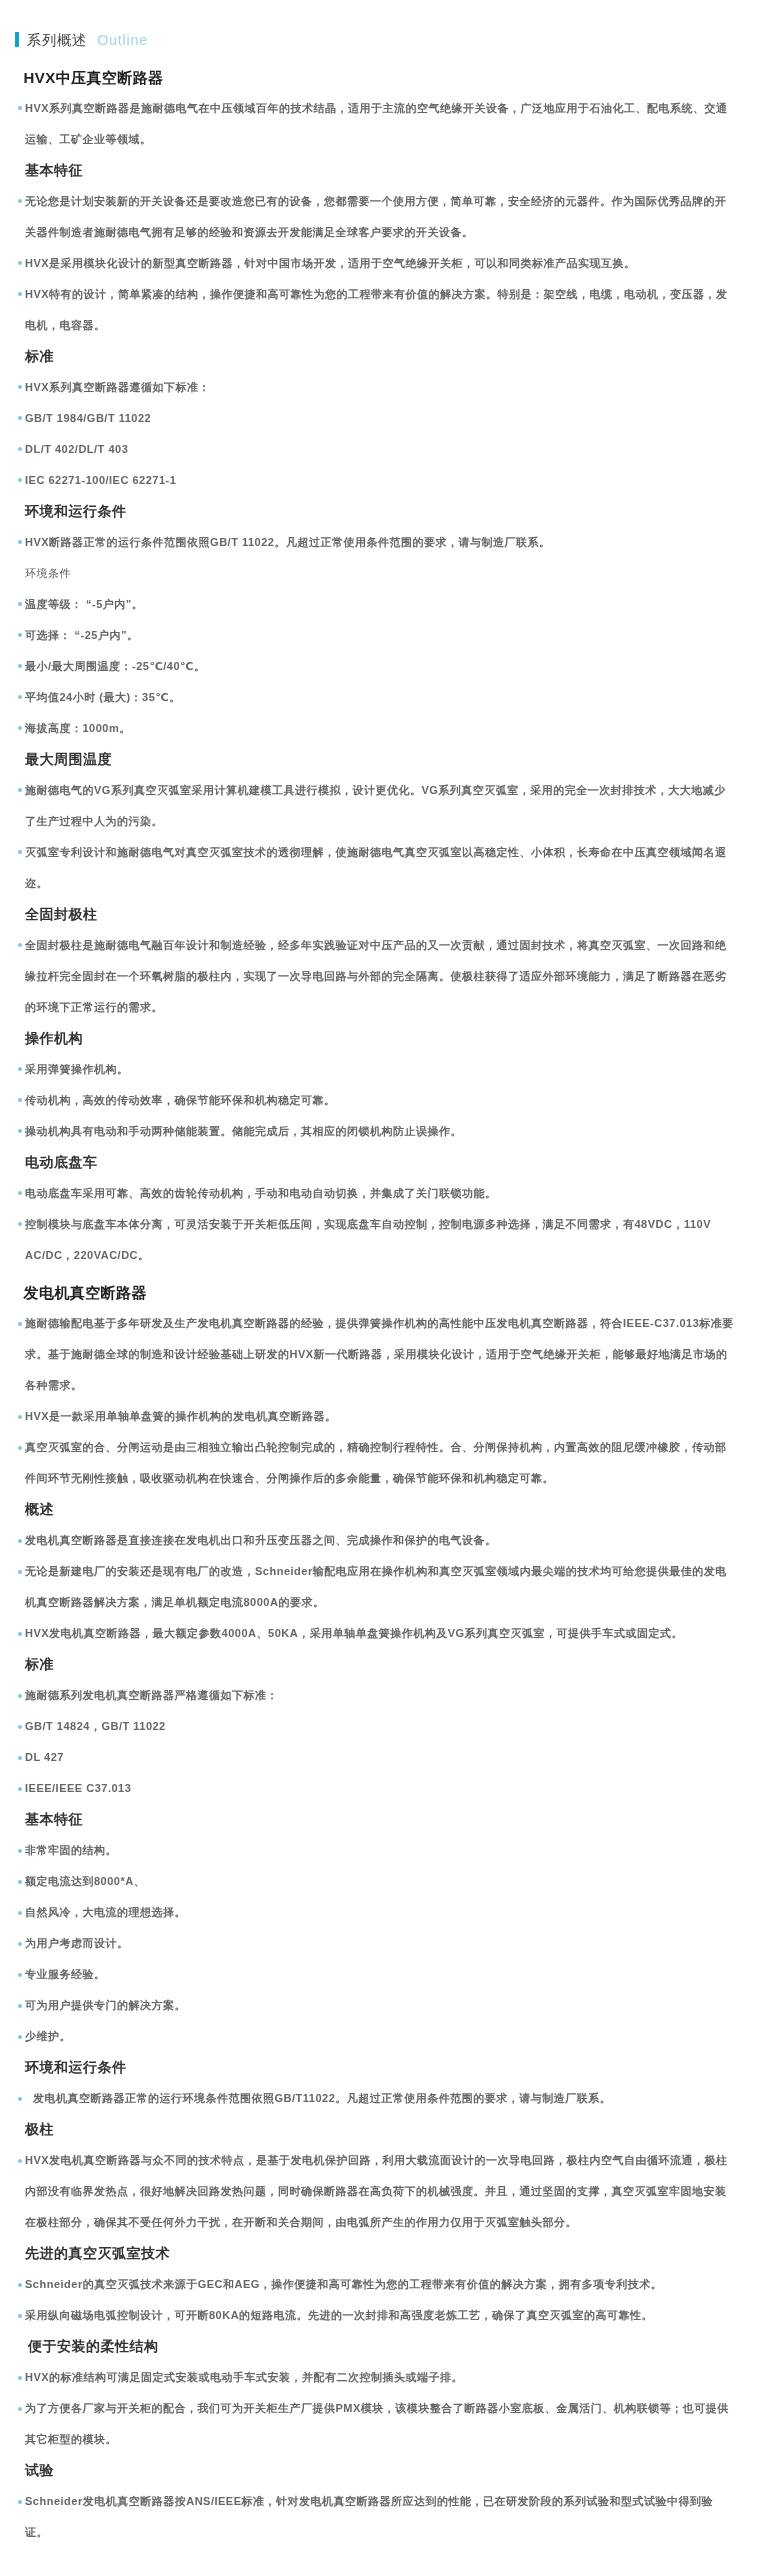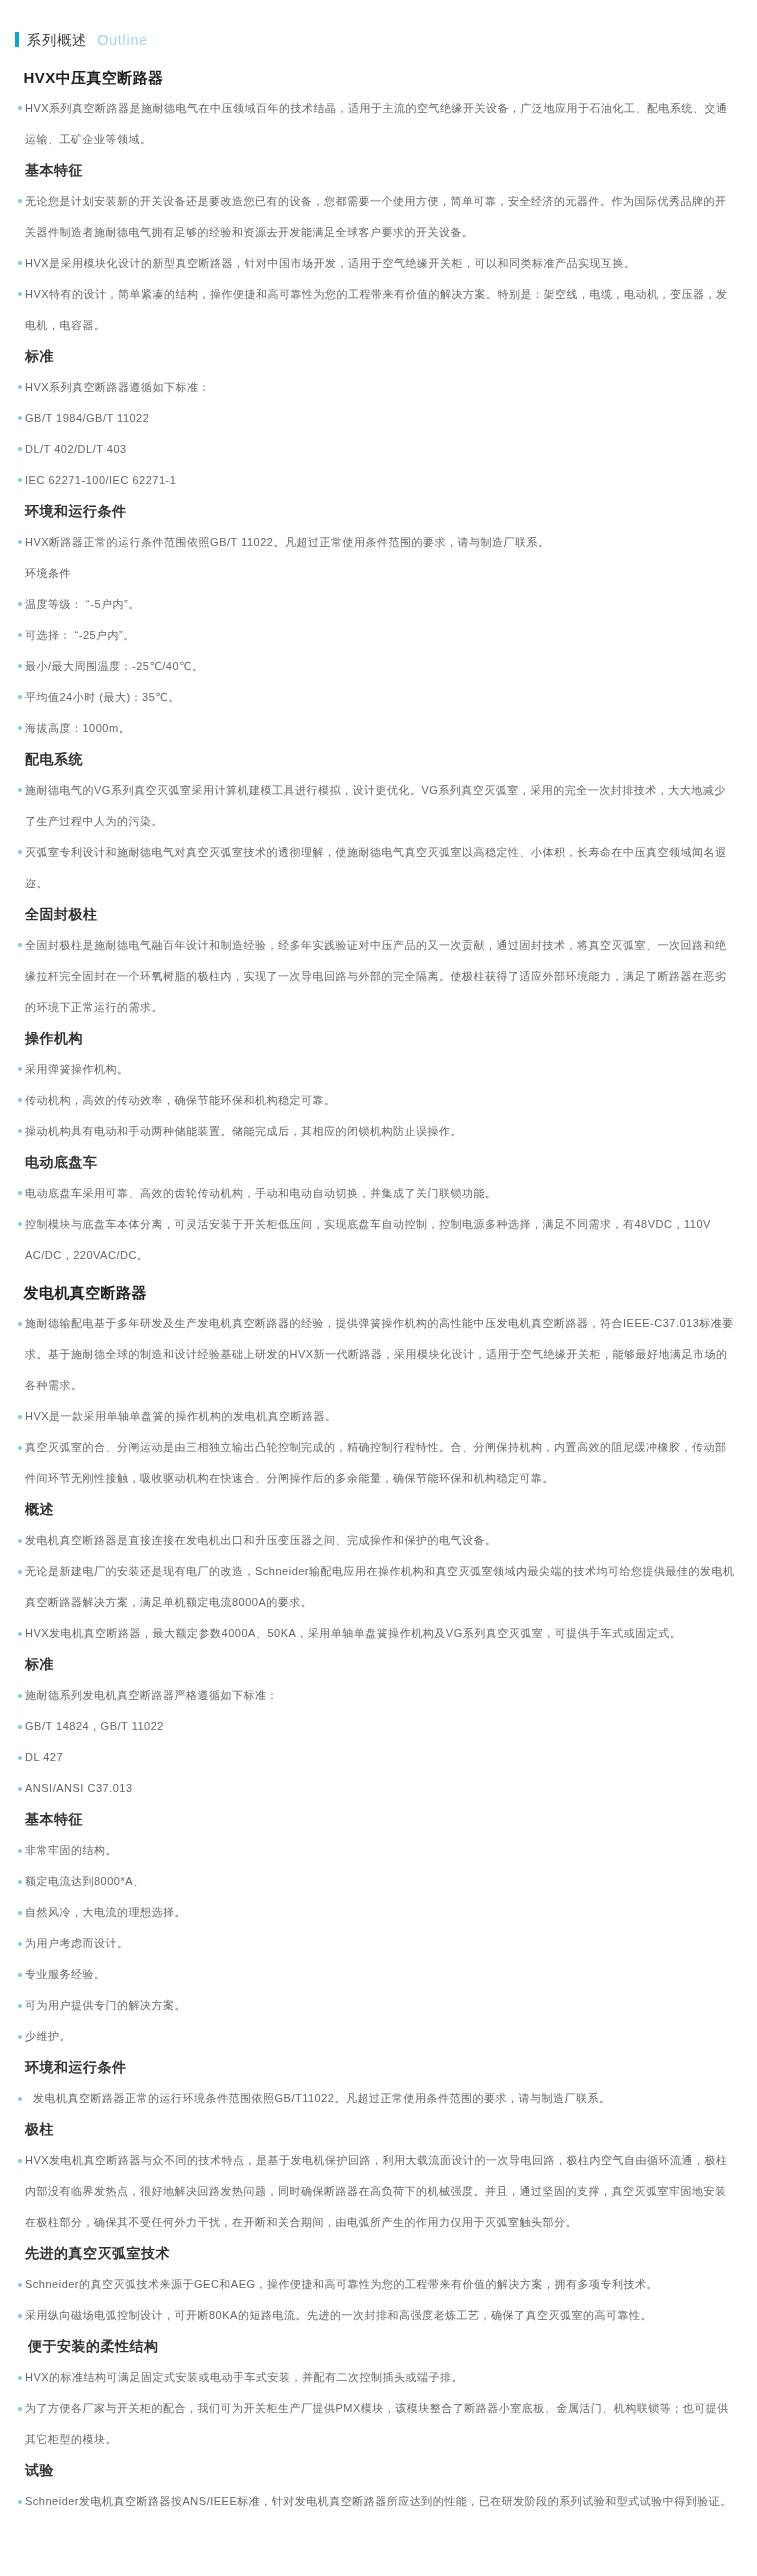--- a/index.html
+++ b/index.html
@@ -49,20 +49,21 @@
     margin-top: 6.7px;
     letter-spacing: 0.4px;
   }
   .bullet-item {
     position: relative;
     padding-left: 25px;
     line-height: 31px;
     font-size: 11px;
     color: #666666;
     letter-spacing: 0.5px;
+    font-weight: bold;
   }
   .bullet-dot {
     position: absolute;
     left: 17.7px;
     top: 13.5px;
     width: 4.2px;
     height: 4.2px;
     border-radius: 50%;
     background: #7ecadb;
   }
@@ -102,21 +103,21 @@
       <div class="bullet-item"><span class="bullet-dot" style="background: rgb(126, 202, 219);"></span><span class="bullet-text" style="color: rgb(102, 102, 102);">DL/T 402/DL/T 403</span></div>
       <div class="bullet-item"><span class="bullet-dot" style="background: rgb(126, 202, 219);"></span><span class="bullet-text" style="color: rgb(102, 102, 102);">IEC 62271-100/IEC 62271-1</span></div>
       <div class="subheading" style="color: rgb(51, 51, 51);">环境和运行条件</div>
       <div class="bullet-item"><span class="bullet-dot" style="background: rgb(126, 202, 219);"></span><span class="bullet-text" style="color: rgb(102, 102, 102);">HVX断路器正常的运行条件范围依照GB/T 11022。凡超过正常使用条件范围的要求，请与制造厂联系。</span></div>
       <div class="plain-line">环境条件</div>
       <div class="bullet-item"><span class="bullet-dot" style="background: rgb(126, 202, 219);"></span><span class="bullet-text" style="color: rgb(102, 102, 102);">温度等级： “-5户内”。</span></div>
       <div class="bullet-item"><span class="bullet-dot" style="background: rgb(126, 202, 219);"></span><span class="bullet-text" style="color: rgb(102, 102, 102);">可选择： “-25户内”。</span></div>
       <div class="bullet-item"><span class="bullet-dot" style="background: rgb(126, 202, 219);"></span><span class="bullet-text" style="color: rgb(102, 102, 102);">最小/最大周围温度：-25℃/40℃。</span></div>
       <div class="bullet-item"><span class="bullet-dot" style="background: rgb(126, 202, 219);"></span><span class="bullet-text" style="color: rgb(102, 102, 102);">平均值24小时 (最大)：35℃。</span></div>
       <div class="bullet-item"><span class="bullet-dot" style="background: rgb(126, 202, 219);"></span><span class="bullet-text" style="color: rgb(102, 102, 102);">海拔高度：1000m。</span></div>
-      <div class="subheading" style="color: rgb(51, 51, 51);">配电系统</div>
+      <div class="subheading" style="color: rgb(51, 51, 51);">最大周围温度</div>
       <div class="bullet-item"><span class="bullet-dot" style="background: rgb(126, 202, 219);"></span><span class="bullet-text" style="color: rgb(102, 102, 102);">施耐德电气的VG系列真空灭弧室采用计算机建模工具进行模拟，设计更优化。VG系列真空灭弧室，采用的完全一次封排技术，大大地减少了生产过程中人为的污染。</span></div>
       <div class="bullet-item"><span class="bullet-dot" style="background: rgb(126, 202, 219);"></span><span class="bullet-text" style="color: rgb(102, 102, 102);">灭弧室专利设计和施耐德电气对真空灭弧室技术的透彻理解，使施耐德电气真空灭弧室以高稳定性、小体积，长寿命在中压真空领域闻名遐迩。</span></div>
       <div class="subheading" style="color: rgb(51, 51, 51);">全固封极柱</div>
       <div class="bullet-item"><span class="bullet-dot" style="background: rgb(126, 202, 219);"></span><span class="bullet-text" style="color: rgb(102, 102, 102);">全固封极柱是施耐德电气融百年设计和制造经验，经多年实践验证对中压产品的又一次贡献，通过固封技术，将真空灭弧室、一次回路和绝缘拉杆完全固封在一个环氧树脂的极柱内，实现了一次导电回路与外部的完全隔离。使极柱获得了适应外部环境能力，满足了断路器在恶劣的环境下正常运行的需求。</span></div>
       <div class="subheading" style="color: rgb(51, 51, 51);">操作机构</div>
       <div class="bullet-item"><span class="bullet-dot" style="background: rgb(126, 202, 219);"></span><span class="bullet-text" style="color: rgb(102, 102, 102);">采用弹簧操作机构。</span></div>
       <div class="bullet-item"><span class="bullet-dot" style="background: rgb(126, 202, 219);"></span><span class="bullet-text" style="color: rgb(102, 102, 102);">传动机构，高效的传动效率，确保节能环保和机构稳定可靠。</span></div>
       <div class="bullet-item"><span class="bullet-dot" style="background: rgb(126, 202, 219);"></span><span class="bullet-text" style="color: rgb(102, 102, 102);">操动机构具有电动和手动两种储能装置。储能完成后，其相应的闭锁机构防止误操作。</span></div>
       <div class="subheading" style="color: rgb(51, 51, 51);">电动底盘车</div>
       <div class="bullet-item"><span class="bullet-dot" style="background: rgb(126, 202, 219);"></span><span class="bullet-text" style="color: rgb(102, 102, 102);">电动底盘车采用可靠、高效的齿轮传动机构，手动和电动自动切换，并集成了关门联锁功能。</span></div>
@@ -126,21 +127,21 @@
       <div class="bullet-item"><span class="bullet-dot" style="background: rgb(126, 202, 219);"></span><span class="bullet-text" style="color: rgb(102, 102, 102);">HVX是一款采用单轴单盘簧的操作机构的发电机真空断路器。</span></div>
       <div class="bullet-item"><span class="bullet-dot" style="background: rgb(126, 202, 219);"></span><span class="bullet-text" style="color: rgb(102, 102, 102);">真空灭弧室的合、分闸运动是由三相独立输出凸轮控制完成的，精确控制行程特性。合、分闸保持机构，内置高效的阻尼缓冲橡胶，传动部件间环节无刚性接触，吸收驱动机构在快速合、分闸操作后的多余能量，确保节能环保和机构稳定可靠。</span></div>
       <div class="subheading" style="color: rgb(51, 51, 51);">概述</div>
       <div class="bullet-item"><span class="bullet-dot" style="background: rgb(126, 202, 219);"></span><span class="bullet-text" style="color: rgb(102, 102, 102);">发电机真空断路器是直接连接在发电机出口和升压变压器之间、完成操作和保护的电气设备。</span></div>
       <div class="bullet-item"><span class="bullet-dot" style="background: rgb(126, 202, 219);"></span><span class="bullet-text" style="color: rgb(102, 102, 102);">无论是新建电厂的安装还是现有电厂的改造，Schneider输配电应用在操作机构和真空灭弧室领域内最尖端的技术均可给您提供最佳的发电机真空断路器解决方案，满足单机额定电流8000A的要求。</span></div>
       <div class="bullet-item"><span class="bullet-dot" style="background: rgb(126, 202, 219);"></span><span class="bullet-text" style="color: rgb(102, 102, 102);">HVX发电机真空断路器，最大额定参数4000A、50KA，采用单轴单盘簧操作机构及VG系列真空灭弧室，可提供手车式或固定式。</span></div>
       <div class="subheading" style="color: rgb(51, 51, 51);">标准</div>
       <div class="bullet-item"><span class="bullet-dot" style="background: rgb(126, 202, 219);"></span><span class="bullet-text" style="color: rgb(102, 102, 102);">施耐德系列发电机真空断路器严格遵循如下标准：</span></div>
       <div class="bullet-item"><span class="bullet-dot" style="background: rgb(126, 202, 219);"></span><span class="bullet-text" style="color: rgb(102, 102, 102);">GB/T 14824，GB/T 11022</span></div>
       <div class="bullet-item"><span class="bullet-dot" style="background: rgb(126, 202, 219);"></span><span class="bullet-text" style="color: rgb(102, 102, 102);">DL 427</span></div>
-      <div class="bullet-item"><span class="bullet-dot" style="background: rgb(126, 202, 219);"></span><span class="bullet-text" style="color: rgb(102, 102, 102);">ANSI/ANSI C37.013</span></div>
+      <div class="bullet-item"><span class="bullet-dot" style="background: rgb(126, 202, 219);"></span><span class="bullet-text" style="color: rgb(102, 102, 102);">IEEE/IEEE C37.013</span></div>
       <div class="subheading" style="color: rgb(51, 51, 51);">基本特征</div>
       <div class="bullet-item"><span class="bullet-dot" style="background: rgb(126, 202, 219);"></span><span class="bullet-text" style="color: rgb(102, 102, 102);">非常牢固的结构。</span></div>
       <div class="bullet-item"><span class="bullet-dot" style="background: rgb(126, 202, 219);"></span><span class="bullet-text" style="color: rgb(102, 102, 102);">额定电流达到8000*A、</span></div>
       <div class="bullet-item"><span class="bullet-dot" style="background: rgb(126, 202, 219);"></span><span class="bullet-text" style="color: rgb(102, 102, 102);">自然风冷，大电流的理想选择。</span></div>
       <div class="bullet-item"><span class="bullet-dot" style="background: rgb(126, 202, 219);"></span><span class="bullet-text" style="color: rgb(102, 102, 102);">为用户考虑而设计。</span></div>
       <div class="bullet-item"><span class="bullet-dot" style="background: rgb(126, 202, 219);"></span><span class="bullet-text" style="color: rgb(102, 102, 102);">专业服务经验。</span></div>
       <div class="bullet-item"><span class="bullet-dot" style="background: rgb(126, 202, 219);"></span><span class="bullet-text" style="color: rgb(102, 102, 102);">可为用户提供专门的解决方案。</span></div>
       <div class="bullet-item"><span class="bullet-dot" style="background: rgb(126, 202, 219);"></span><span class="bullet-text" style="color: rgb(102, 102, 102);">少维护。</span></div>
       <div class="subheading" style="color: rgb(51, 51, 51);">环境和运行条件</div>
       <div class="bullet-item"><span class="bullet-dot" style="background: rgb(126, 202, 219);"></span><span class="bullet-text" style="color: rgb(102, 102, 102); margin-left: 8px;">发电机真空断路器正常的运行环境条件范围依照GB/T11022。凡超过正常使用条件范围的要求，请与制造厂联系。</span></div>

